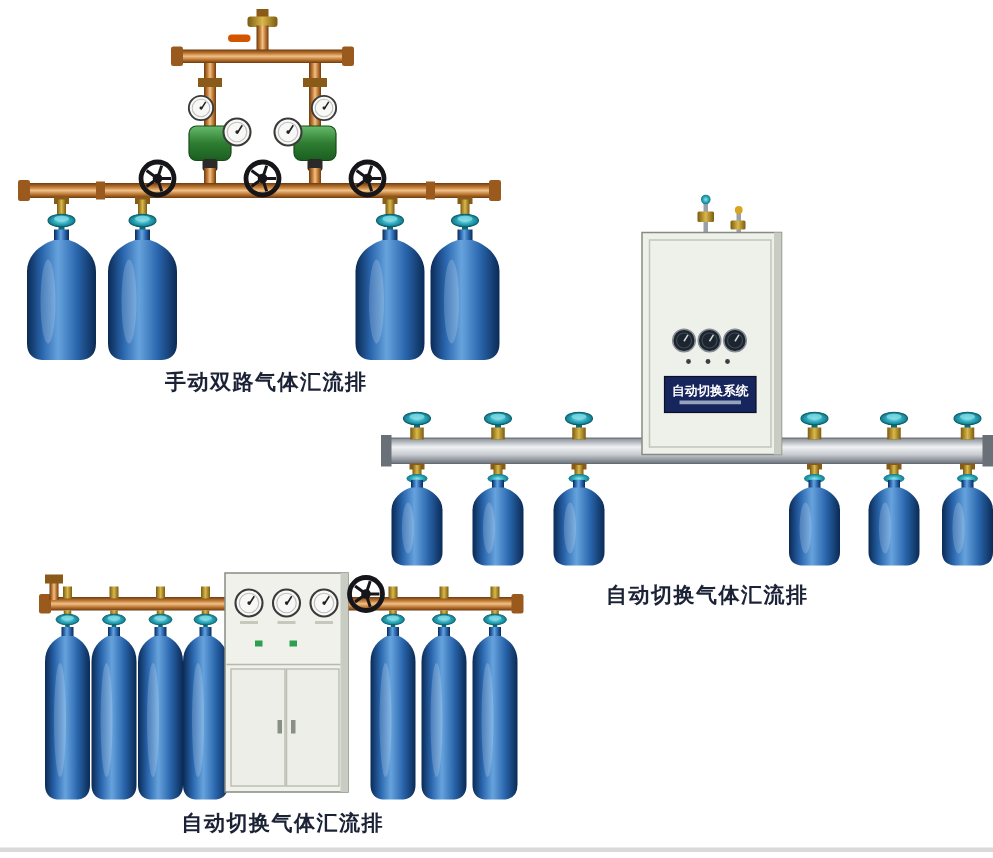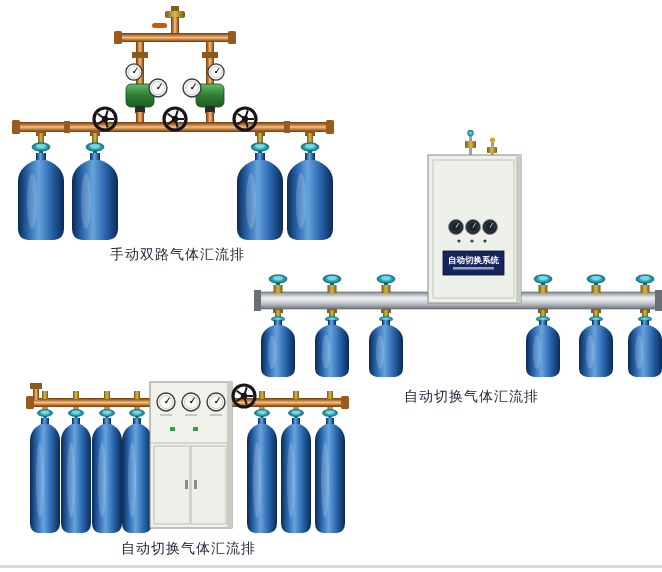--- a/index.html
+++ b/index.html
@@ -1,19 +1,19 @@
 <!DOCTYPE html>
 <html><head>
 <meta charset="utf-8">
 <style>
   * { margin:0; padding:0; box-sizing:border-box; }
   html,body { background:#ffffff; font-family:"Liberation Sans","DejaVu Sans",sans-serif; }
   .page { position:relative; width:662px; height:572px; background:#ffffff; overflow:hidden; }
   .page svg.art { position:absolute; left:0; top:0; display:block; }
-  .caption { position:absolute; font-weight:normal; font-size:14px; letter-spacing:1px;
+  .caption { position:absolute; font-weight:bold; font-size:14px; letter-spacing:1px;
              color:#1b2235; white-space:nowrap; }
   #caption-1 { left:110px; top:246px; }
   #caption-2 { left:404px; top:388px; }
   #caption-3 { left:121px; top:540px; }
   .bottom-rule { position:absolute; left:0; top:565px; width:662px; height:3px; background:#d9d9d9; }
 </style>
 </head>
 <body>
 
 <div class="page">

